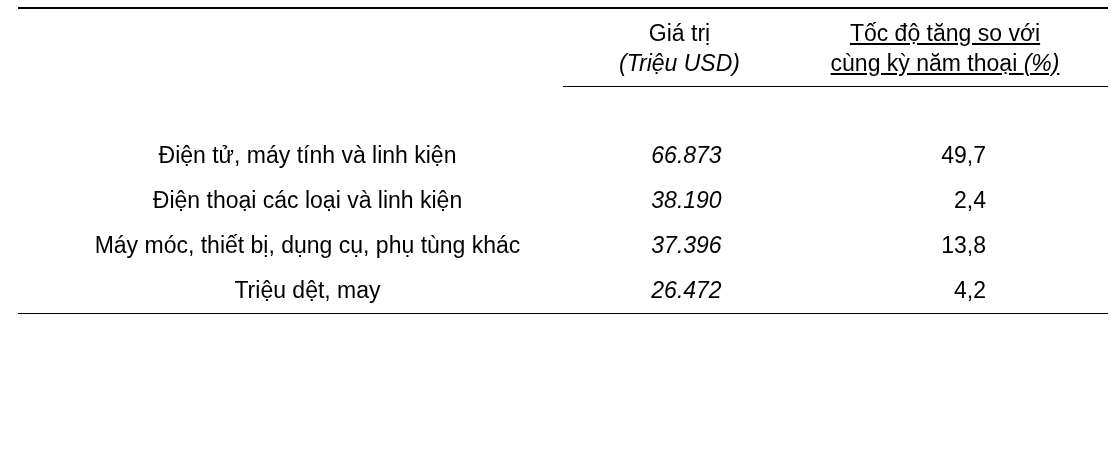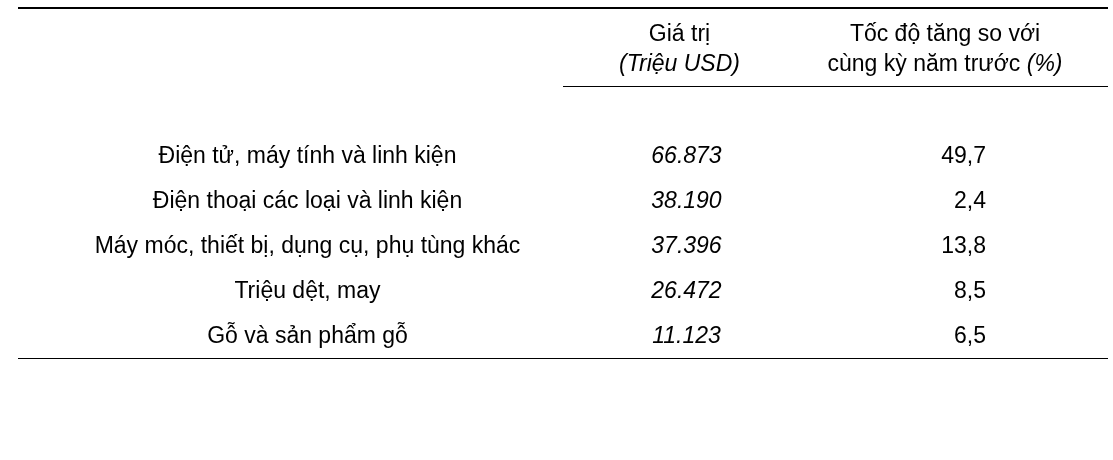--- a/index.html
+++ b/index.html
@@ -36,20 +36,21 @@
   }
   thead th.value-col {
     text-align: center;
     padding-right: 14px;
     border-bottom: 1.5px solid #000000;
   }
   thead th.growth-col {
     text-align: center;
     padding-right: 28px;
     border-bottom: 1.5px solid #000000;
+    text-decoration: underline;
   }
   .italic { font-style: italic; }
 
   tr.spacer td {
     height: 46px;
     padding: 0;
   }
   tbody tr.data-row td {
     height: 45px;
     vertical-align: middle;
@@ -82,21 +83,21 @@
   </colgroup>
   <thead>
     <tr>
       <th></th>
       <th class="value-col">
         <div>Giá trị</div>
         <div class="italic">(Triệu USD)</div>
       </th>
       <th class="growth-col">
         <div>Tốc độ tăng so với</div>
-        <div><span>cùng kỳ năm trước </span><span class="italic">(%)</span></div>
+        <div><span>cùng kỳ năm thoại </span><span class="italic">(%)</span></div>
       </th>
     </tr>
   </thead>
   <tbody>
     <tr class="spacer">
         <td colspan="3"></td>
       </tr>
 
     <tr class="data-row">
       <td class="label-cell">Điện tử, máy tính và linh kiện</td>
@@ -109,21 +110,16 @@
       <td class="growth-cell">2,4</td>
     </tr>
     <tr class="data-row">
       <td class="label-cell">Máy móc, thiết bị, dụng cụ, phụ tùng khác</td>
       <td class="value-cell">37.396</td>
       <td class="growth-cell">13,8</td>
     </tr>
     <tr class="data-row">
       <td class="label-cell">Triệu dệt, may</td>
       <td class="value-cell">26.472</td>
-      <td class="growth-cell">8,5</td>
-    </tr>
-    <tr class="data-row">
-      <td class="label-cell">Gỗ và sản phẩm gỗ</td>
-      <td class="value-cell">11.123</td>
-      <td class="growth-cell">6,5</td>
+      <td class="growth-cell">4,2</td>
     </tr>
   </tbody>
 </table>
 
 </body></html>

